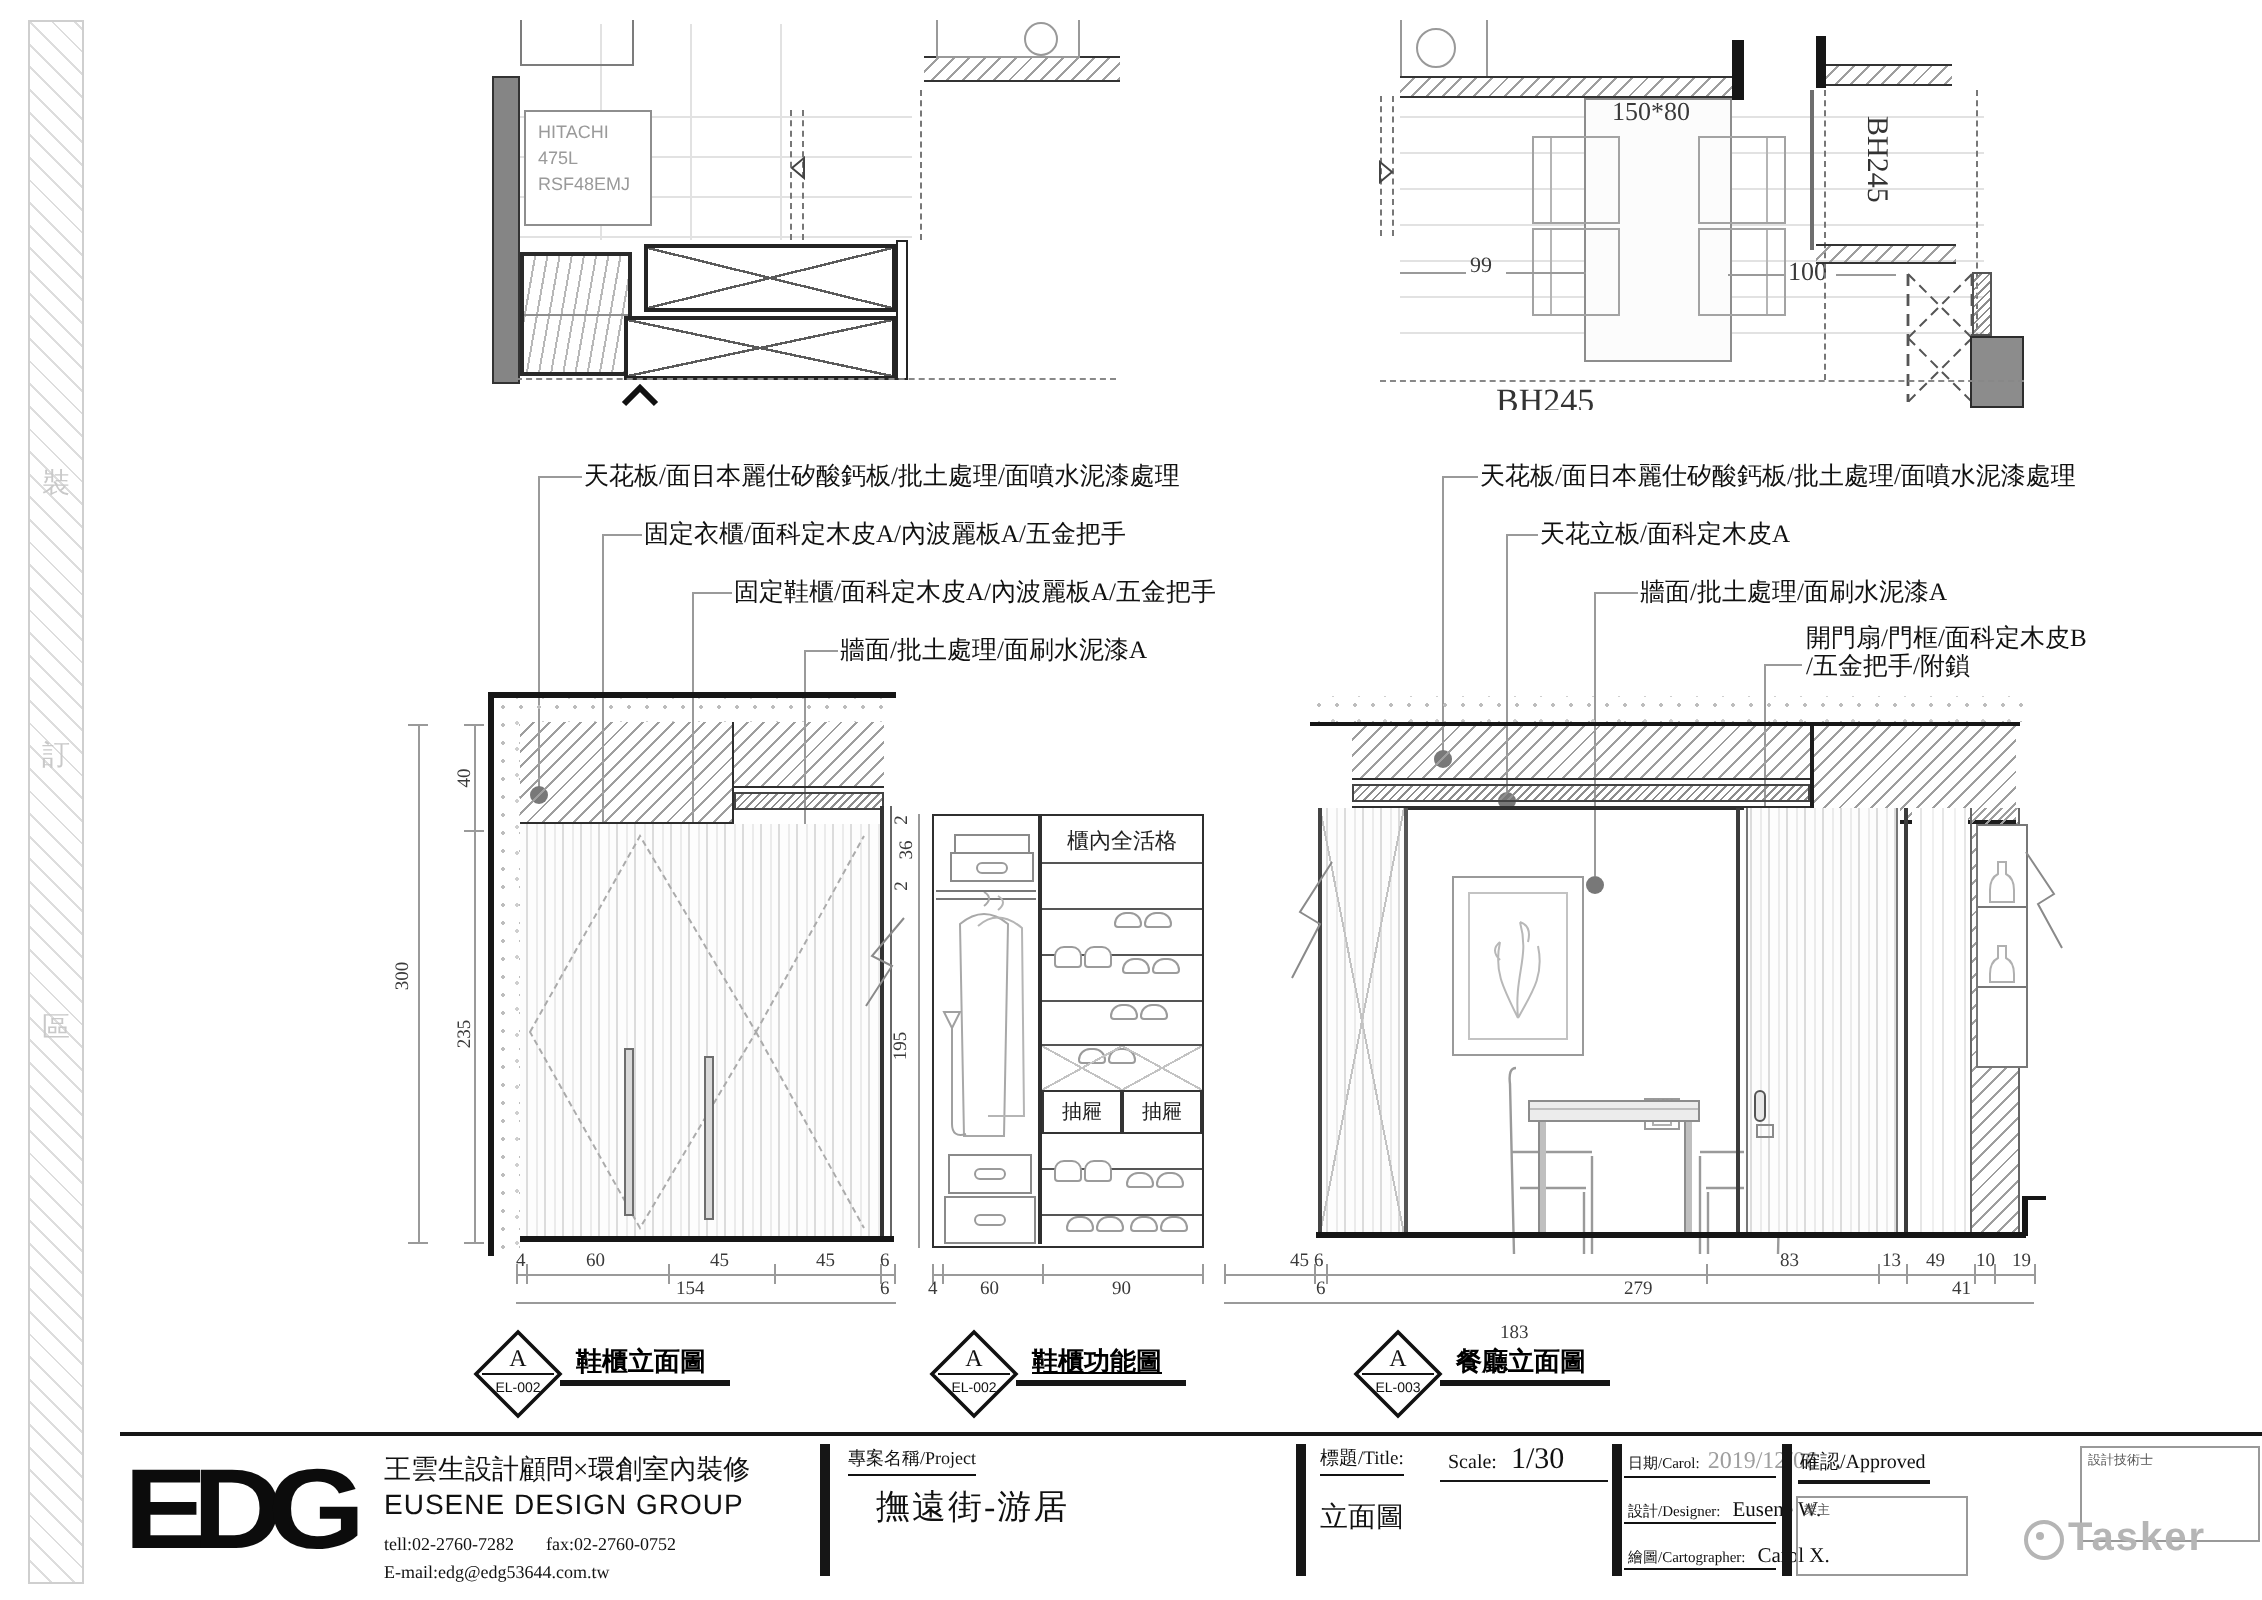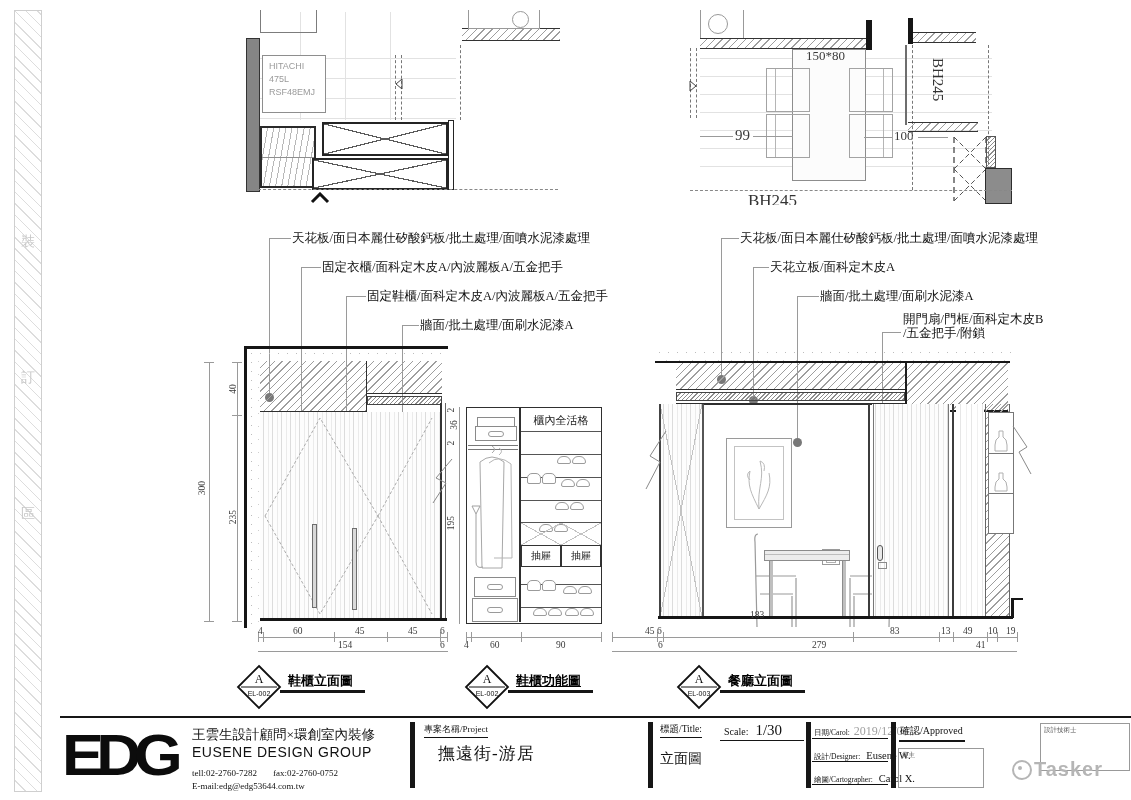--- a/index.html
+++ b/index.html
@@ -109,21 +109,21 @@
     </div>
   <div class="a" style="left:766px;top:114px;width:42px;height:42px;border:1px solid #a3a3a3;">
       <div class="a" style="left:8px;top:0;width:1px;height:42px;background:#b5b5b5;"></div>
     </div>
   <div class="a" style="left:849px;top:68px;width:42px;height:42px;border:1px solid #a3a3a3;">
       <div class="a" style="left:33px;top:0;width:1px;height:42px;background:#b5b5b5;"></div>
     </div>
   <div class="a" style="left:849px;top:114px;width:42px;height:42px;border:1px solid #a3a3a3;">
       <div class="a" style="left:33px;top:0;width:1px;height:42px;background:#b5b5b5;"></div>
     </div>
-  <div class="a dim" style="left:735px;top:127px;font-size:15px;">99</div>
+  <div class="a dim" style="left:735px;top:127px;font-size:11px;">99</div>
   <div class="a hl" style="left:700px;top:136px;width:33px;"></div>
   <div class="a hl" style="left:753px;top:136px;width:40px;"></div>
   <div class="a dim" style="left:894px;top:128px;font-size:13px;">100</div>
   <div class="a hl" style="left:864px;top:137px;width:28px;"></div>
   <div class="a hl" style="left:918px;top:137px;width:30px;"></div>
 
   <div class="a" style="left:905px;top:45px;width:2px;height:80px;background:#6e6e6e;"></div>
   <div class="a dash-v" style="left:912px;top:45px;height:145px;"></div>
   <div class="a dash-v" style="left:988px;top:45px;height:145px;"></div>
   <div class="a" style="left:928px;top:58px;width:20px;height:64px;">
@@ -357,21 +357,21 @@
   <div class="a vl" style="left:657px;top:632px;height:10px;"></div>
   <div class="a vl" style="left:663px;top:632px;height:10px;"></div>
   <div class="a vl" style="left:853px;top:632px;height:10px;"></div>
   <div class="a vl" style="left:939px;top:632px;height:10px;"></div>
   <div class="a vl" style="left:953px;top:632px;height:10px;"></div>
   <div class="a vl" style="left:987px;top:632px;height:10px;"></div>
   <div class="a vl" style="left:997px;top:632px;height:10px;"></div>
   <div class="a vl" style="left:1017px;top:632px;height:10px;"></div>
   <div class="a dim" style="left:645px;top:626px;">45</div>
   <div class="a dim" style="left:657px;top:626px;">6</div>
-  <div class="a dim" style="left:750px;top:610px;font-family:Liberation Serif, serif;">183</div>
+  <div class="a dim" style="left:750px;top:662px;font-family:Liberation Serif, serif;">183</div>
   <div class="a dim" style="left:890px;top:626px;">83</div>
   <div class="a dim" style="left:941px;top:626px;">13</div>
   <div class="a dim" style="left:963px;top:626px;">49</div>
   <div class="a dim" style="left:988px;top:626px;">10</div>
   <div class="a dim" style="left:1006px;top:626px;">19</div>
   <div class="a hl" style="left:612px;top:651px;width:405px;"></div>
   <div class="a dim" style="left:658px;top:640px;">6</div>
   <div class="a dim" style="left:812px;top:640px;">279</div>
   <div class="a dim" style="left:976px;top:640px;">41</div>
 

